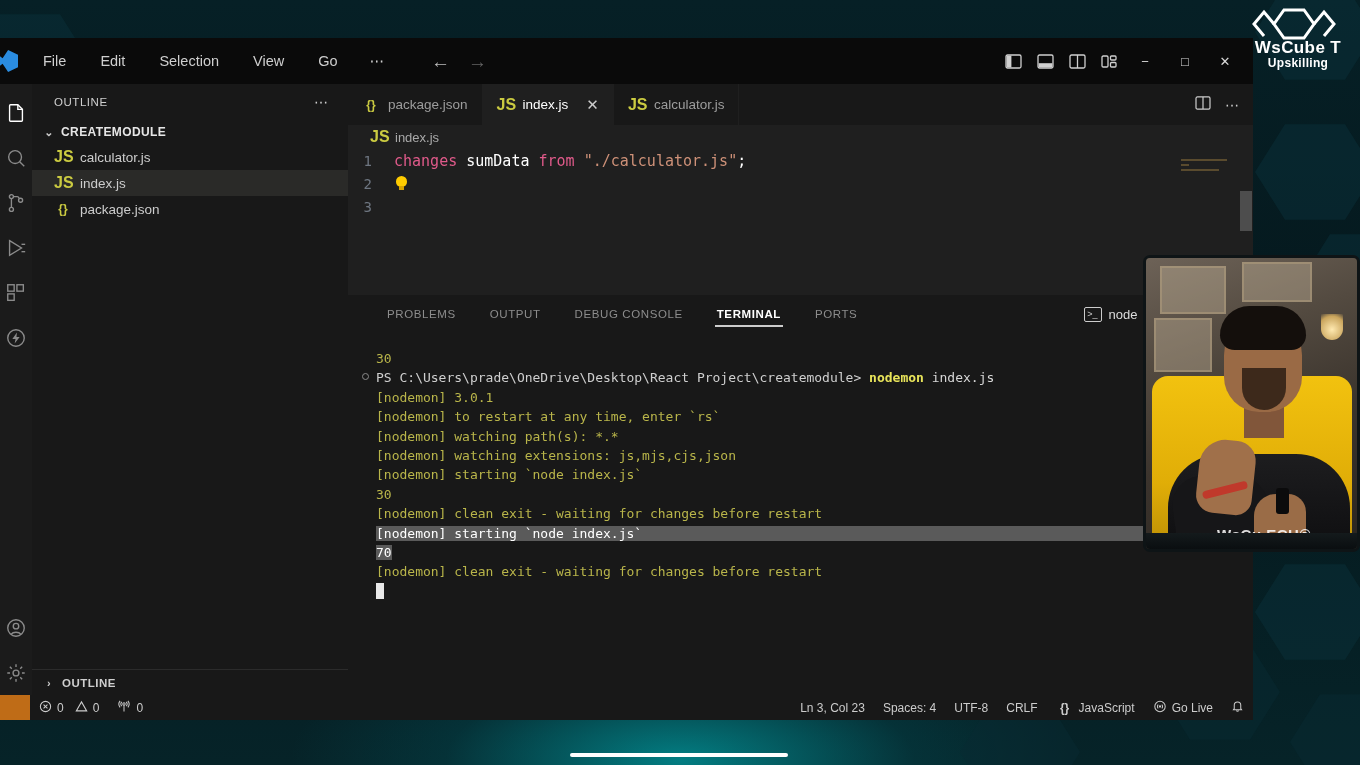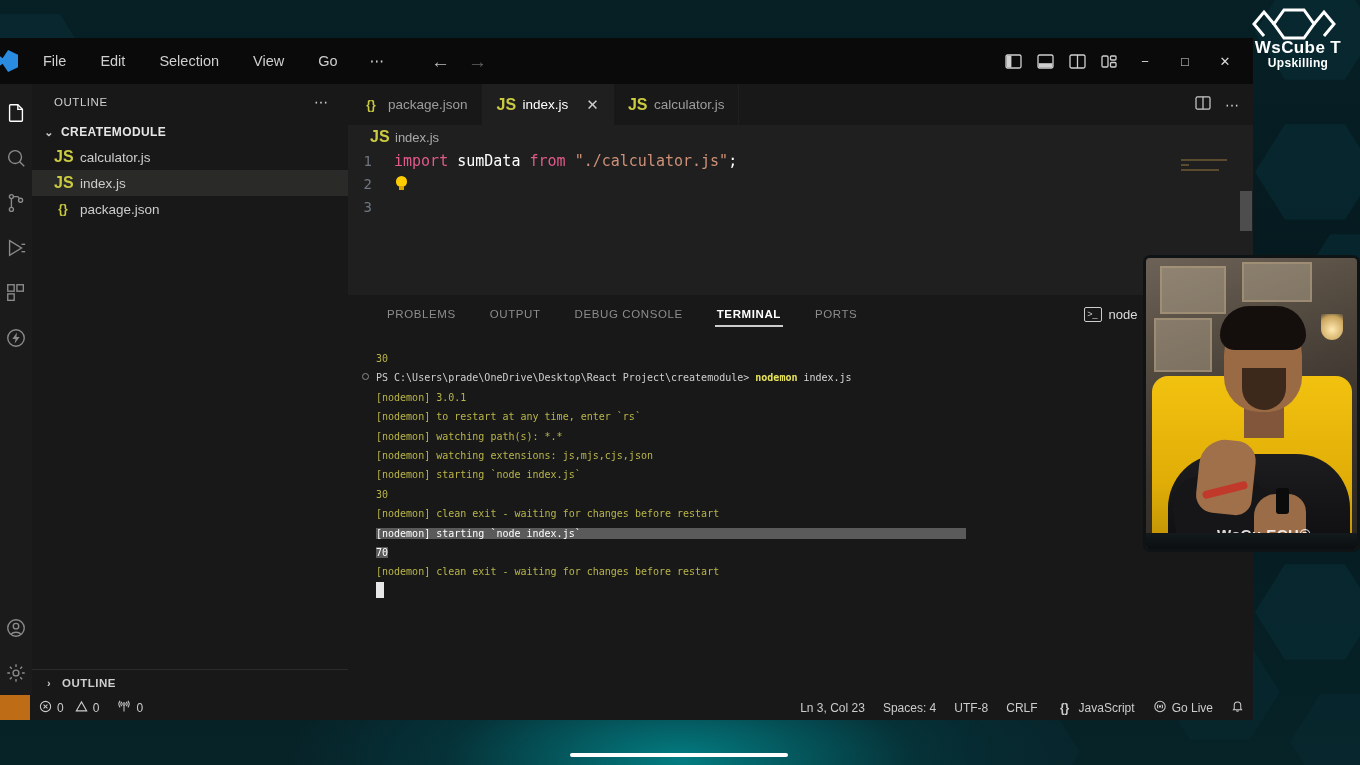--- a/index.html
+++ b/index.html
@@ -206,21 +206,21 @@
     display: flex; align-items: center; gap: 12px; color: #cccccc; font-size: 13px;
   }
   #term-label { display: flex; align-items: center; gap: 7px; font-size: 13px; color: #dcdcdc; }
   .term-ico {
     width: 18px; height: 15px; border: 1.4px solid #cccccc; border-radius: 2px;
     display: flex; align-items: center; justify-content: center;
     font-size: 9px; line-height: 1; color: #cccccc;
   }
   #terminal {
     flex: 1; padding: 16px 0 0 14px; overflow: hidden; position: relative;
-    font-family: "DejaVu Sans Mono", monospace; font-size: 10px; line-height: 19.4px;
+    font-family: "DejaVu Sans Mono", monospace; font-size: 13px; line-height: 19.4px;
     color: #b9b54a;
   }
   .trow { white-space: pre; position: relative; padding-left: 14px; }
   .trow .mark {
     position: absolute; left: 0; top: 5px; width: 7px; height: 7px;
     border: 1.2px solid #8a8a8a; border-radius: 50%;
   }
   .trow .sel { background: #5a5a5a; color: #ffffff; }
   .t-ps { color: #cfcfcf; }
   .t-cmd { color: #e8e45a; font-weight: bold; }
@@ -547,21 +547,21 @@
 
         <div id="breadcrumb">
           <span class="ficon js">JS</span>
           <span>index.js</span>
         </div>
 
         <div id="editor">
           <div id="code-lines">
               <div class="cline">
                 <div class="lnum">1</div>
-                <div class="ccode"><span class="tk-kw">import</span><span class="tk-var"> </span><span class="tk-var">sumData</span><span class="tk-var"> </span><span class="tk-kw">from</span><span class="tk-var"> </span><span class="tk-str">"./calculator.js"</span><span class="tk-var">;</span></div>
+                <div class="ccode"><span class="tk-kw">changes</span><span class="tk-var"> </span><span class="tk-var">sumData</span><span class="tk-var"> </span><span class="tk-kw">from</span><span class="tk-var"> </span><span class="tk-str">"./calculator.js"</span><span class="tk-var">;</span></div>
               </div>
               <div class="cline">
                 <div class="lnum">2</div>
                 <div class="ccode"><span class="bulb"></span></div>
               </div>
               <div class="cline cur">
                 <div class="lnum">3</div>
               </div>
             </div>
           <div id="minimap">

